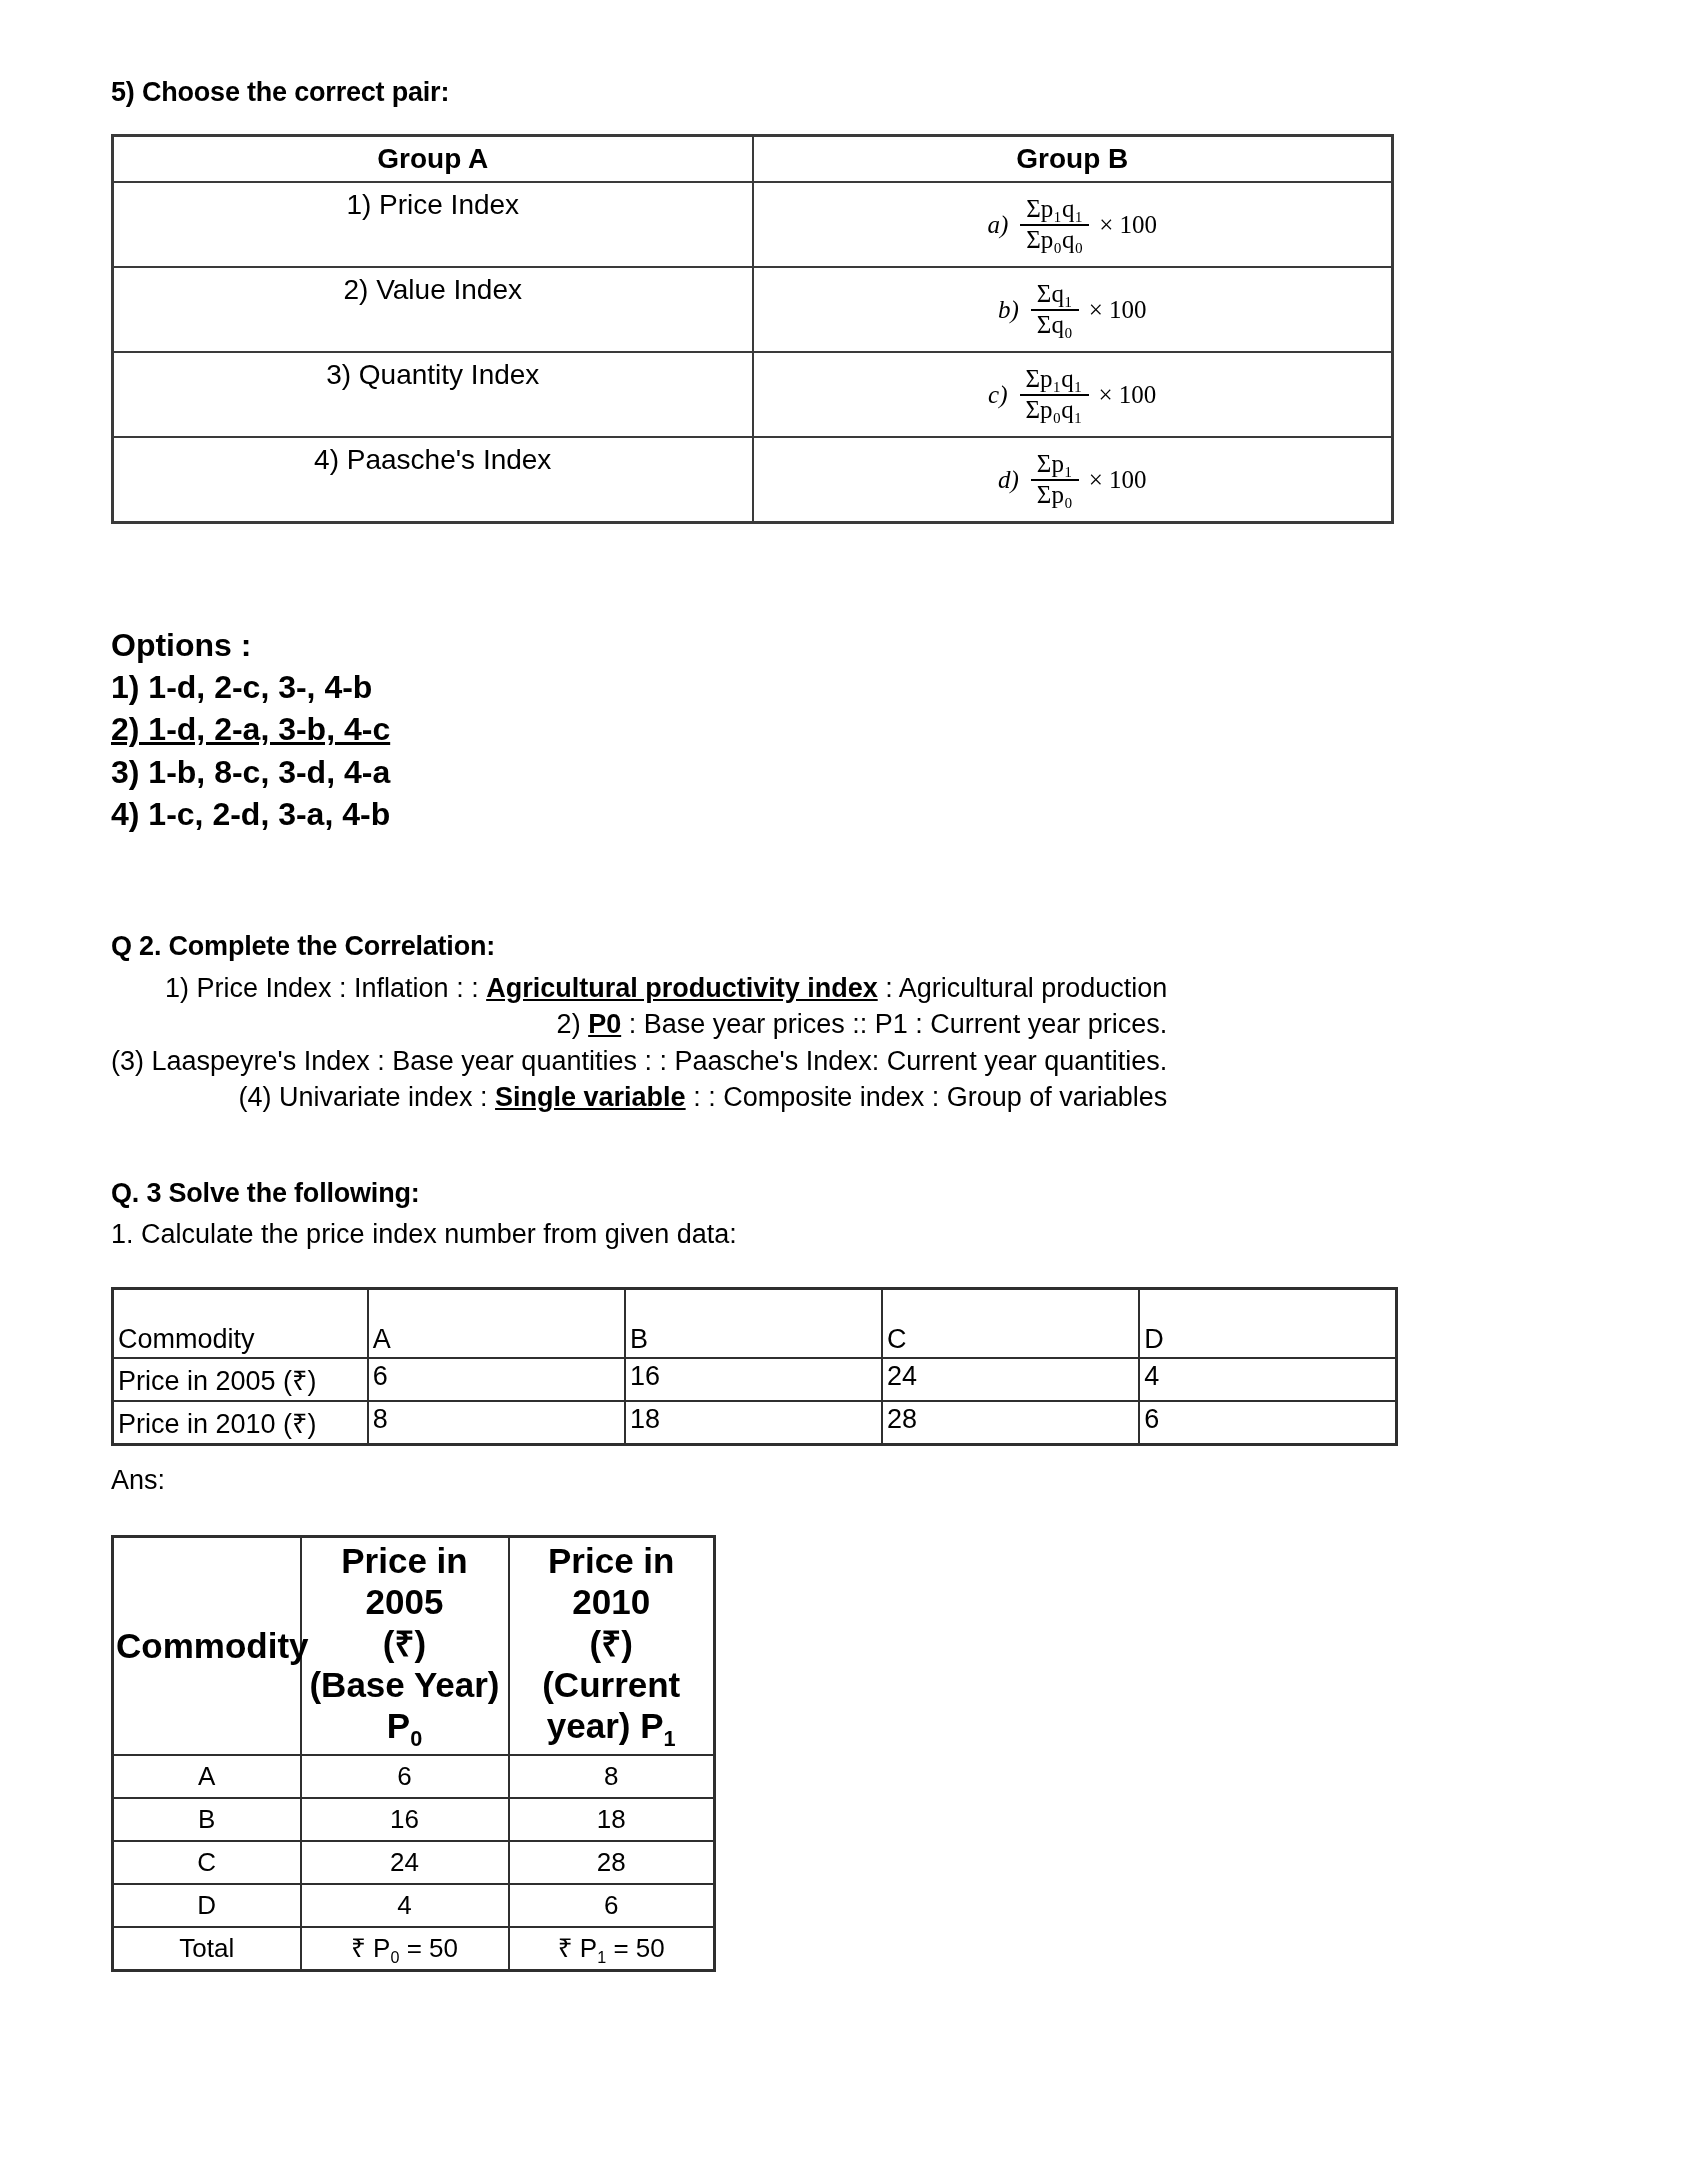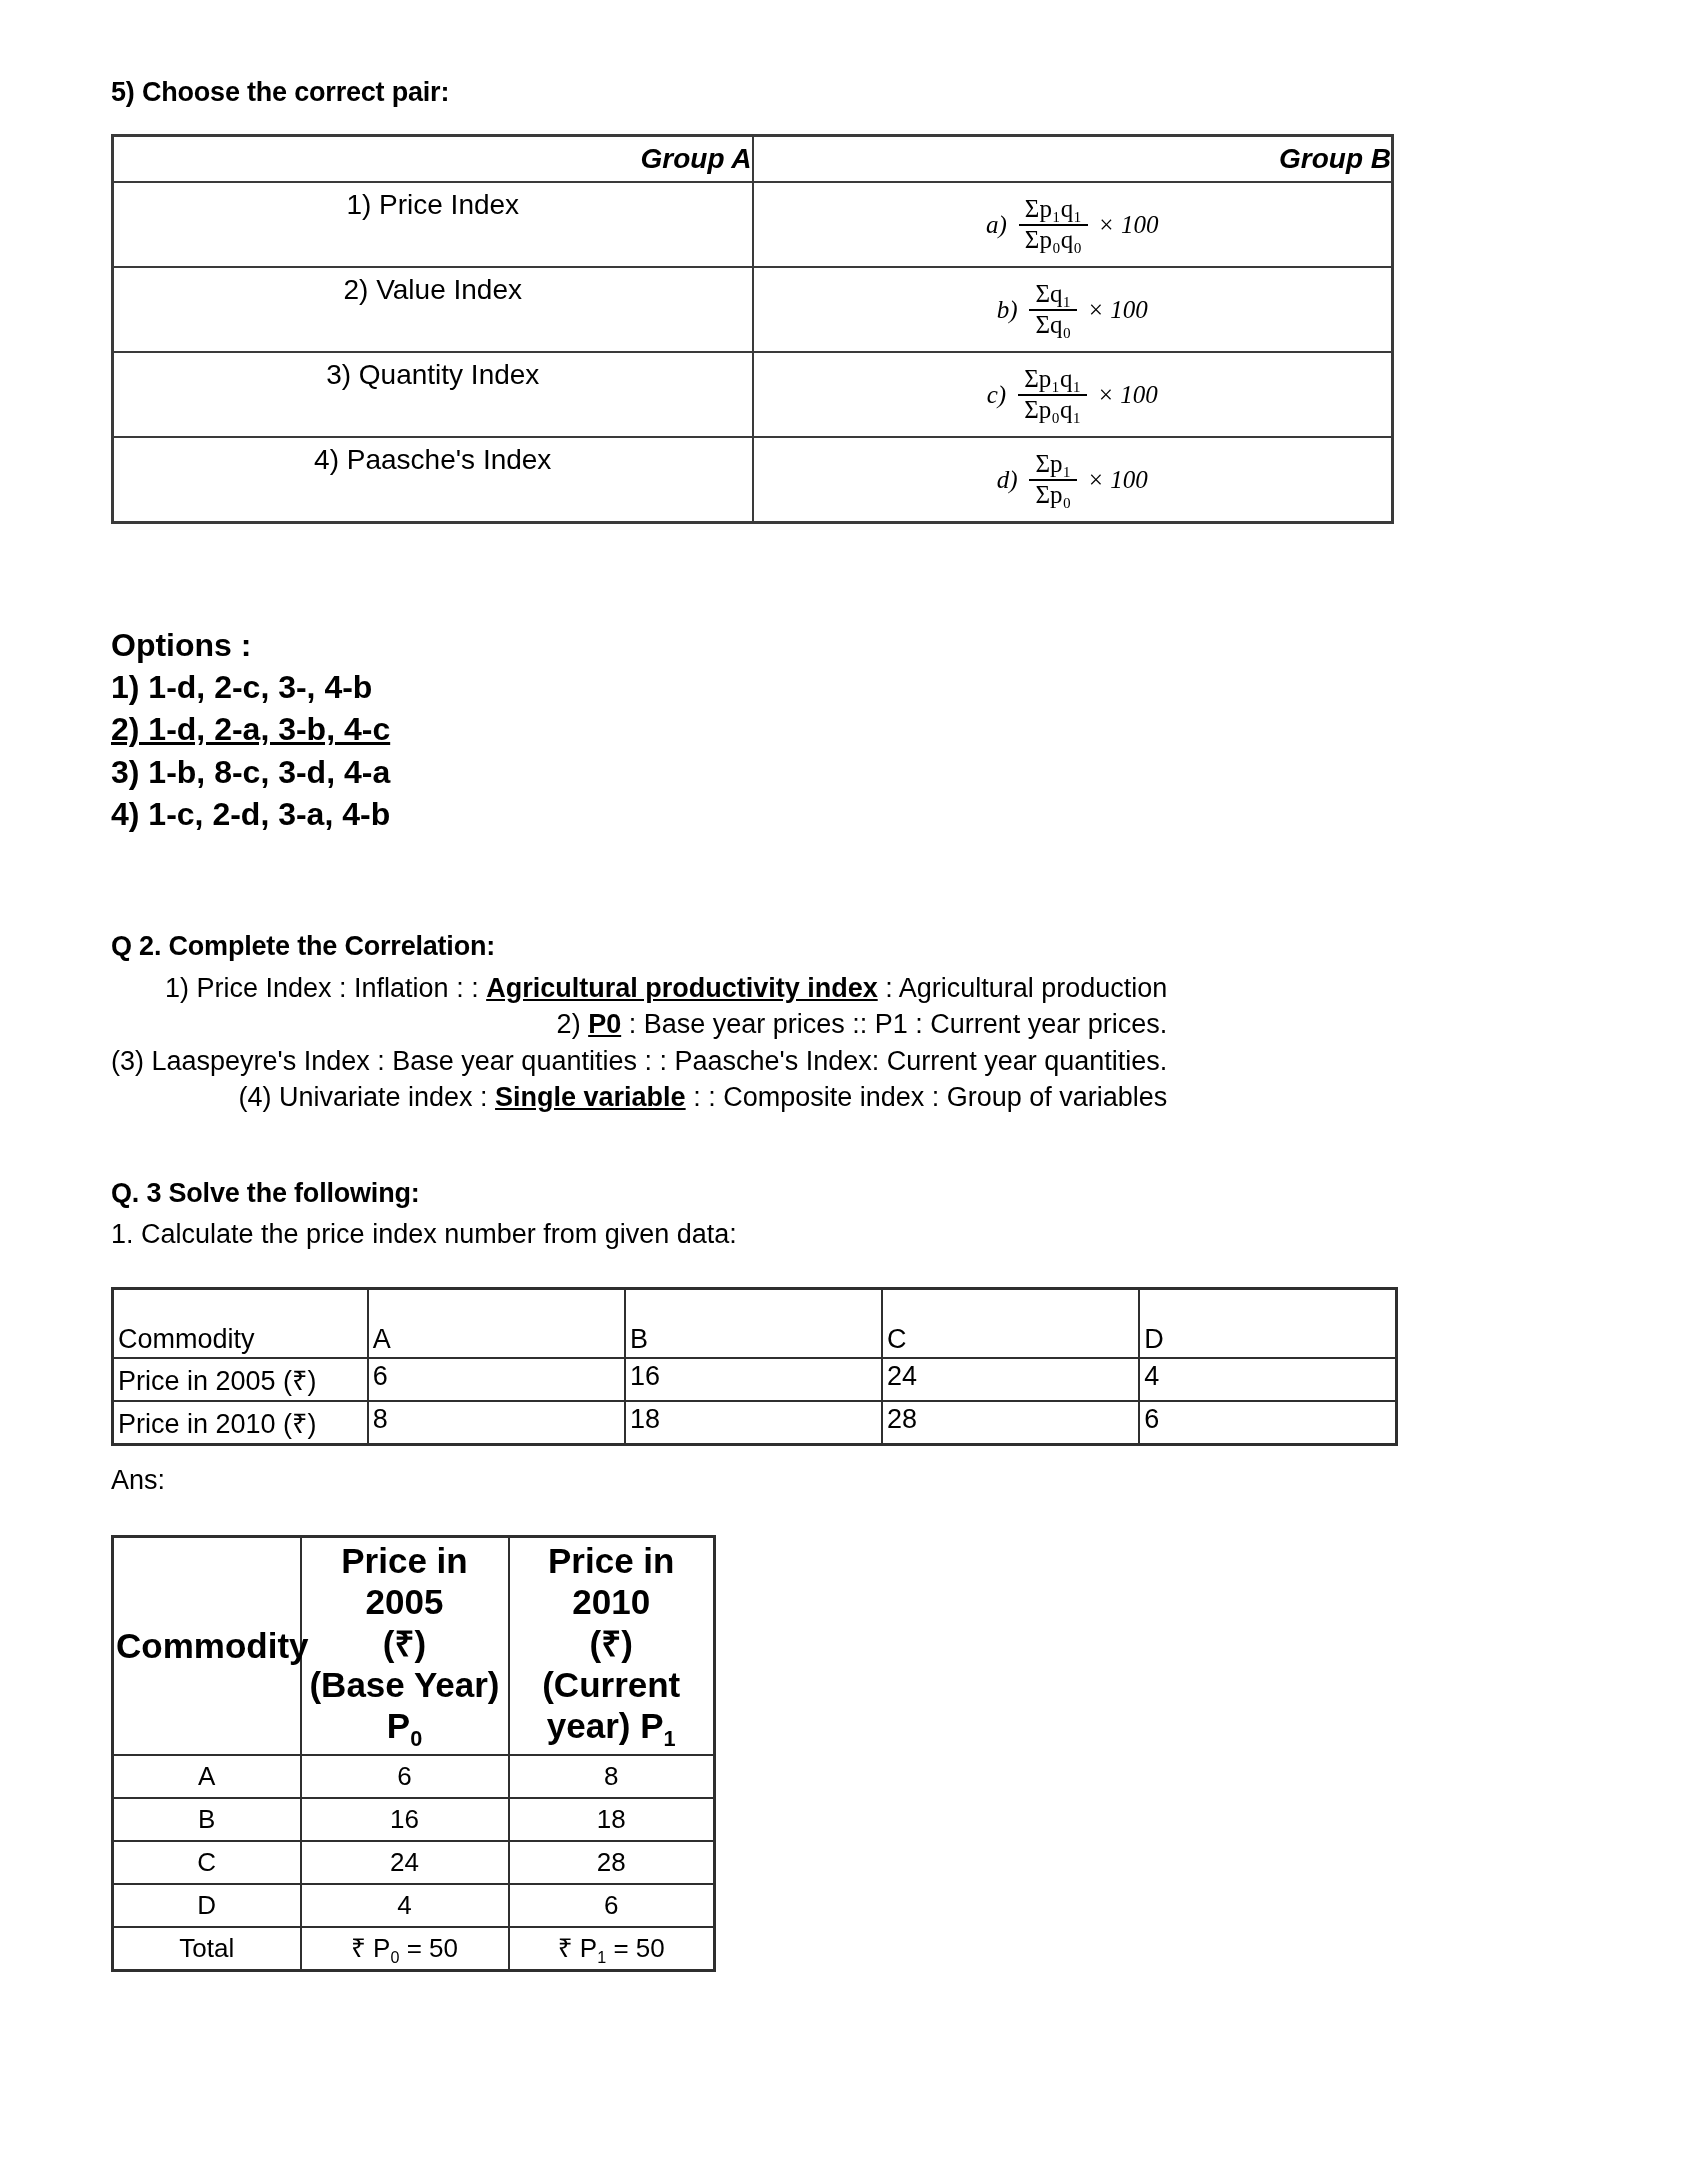--- a/index.html
+++ b/index.html
@@ -48,22 +48,21 @@
   }
   table.grp td, table.grp th {
     border: 2px solid #3a3a3a;
     padding: 0;
     vertical-align: middle;
   }
   table.grp th {
     font-size: 28px;
     font-weight: bold;
     height: 44px;
-    text-align: right;
-    font-style: italic;
+    text-align: center;
   }
   table.grp td.ga {
     font-size: 28px;
     text-align: center;
     height: 77px;
     vertical-align: top;
     padding-top: 6px;
   }
   table.grp td.gb {
     height: 77px;
@@ -88,21 +87,21 @@
   }
   .frac {
     display: inline-flex;
     flex-direction: column;
     align-items: center;
     vertical-align: middle;
     line-height: 1.05;
   }
   .frac .num { padding: 0 6px 1px 6px; }
   .frac .den { padding: 1px 6px 0 6px; border-top: 2px solid #000; }
-  .mul { margin-left: 10px; font-size: 25px; font-style: italic; }
+  .mul { margin-left: 10px; font-size: 25px; }
   sub { font-size: 0.62em; }
   .sig { font-style: normal; font-weight: bold; }
 
   
   #options { position: absolute; left: 111px; top: 624px; }
   #options .body-line { font-size: 32px; line-height: 1.32; font-weight: bold; }
 
   
   #q2 { position: absolute; left: 111px; top: 931px; }
   #q2 .q-heading { margin-bottom: 8px; }

